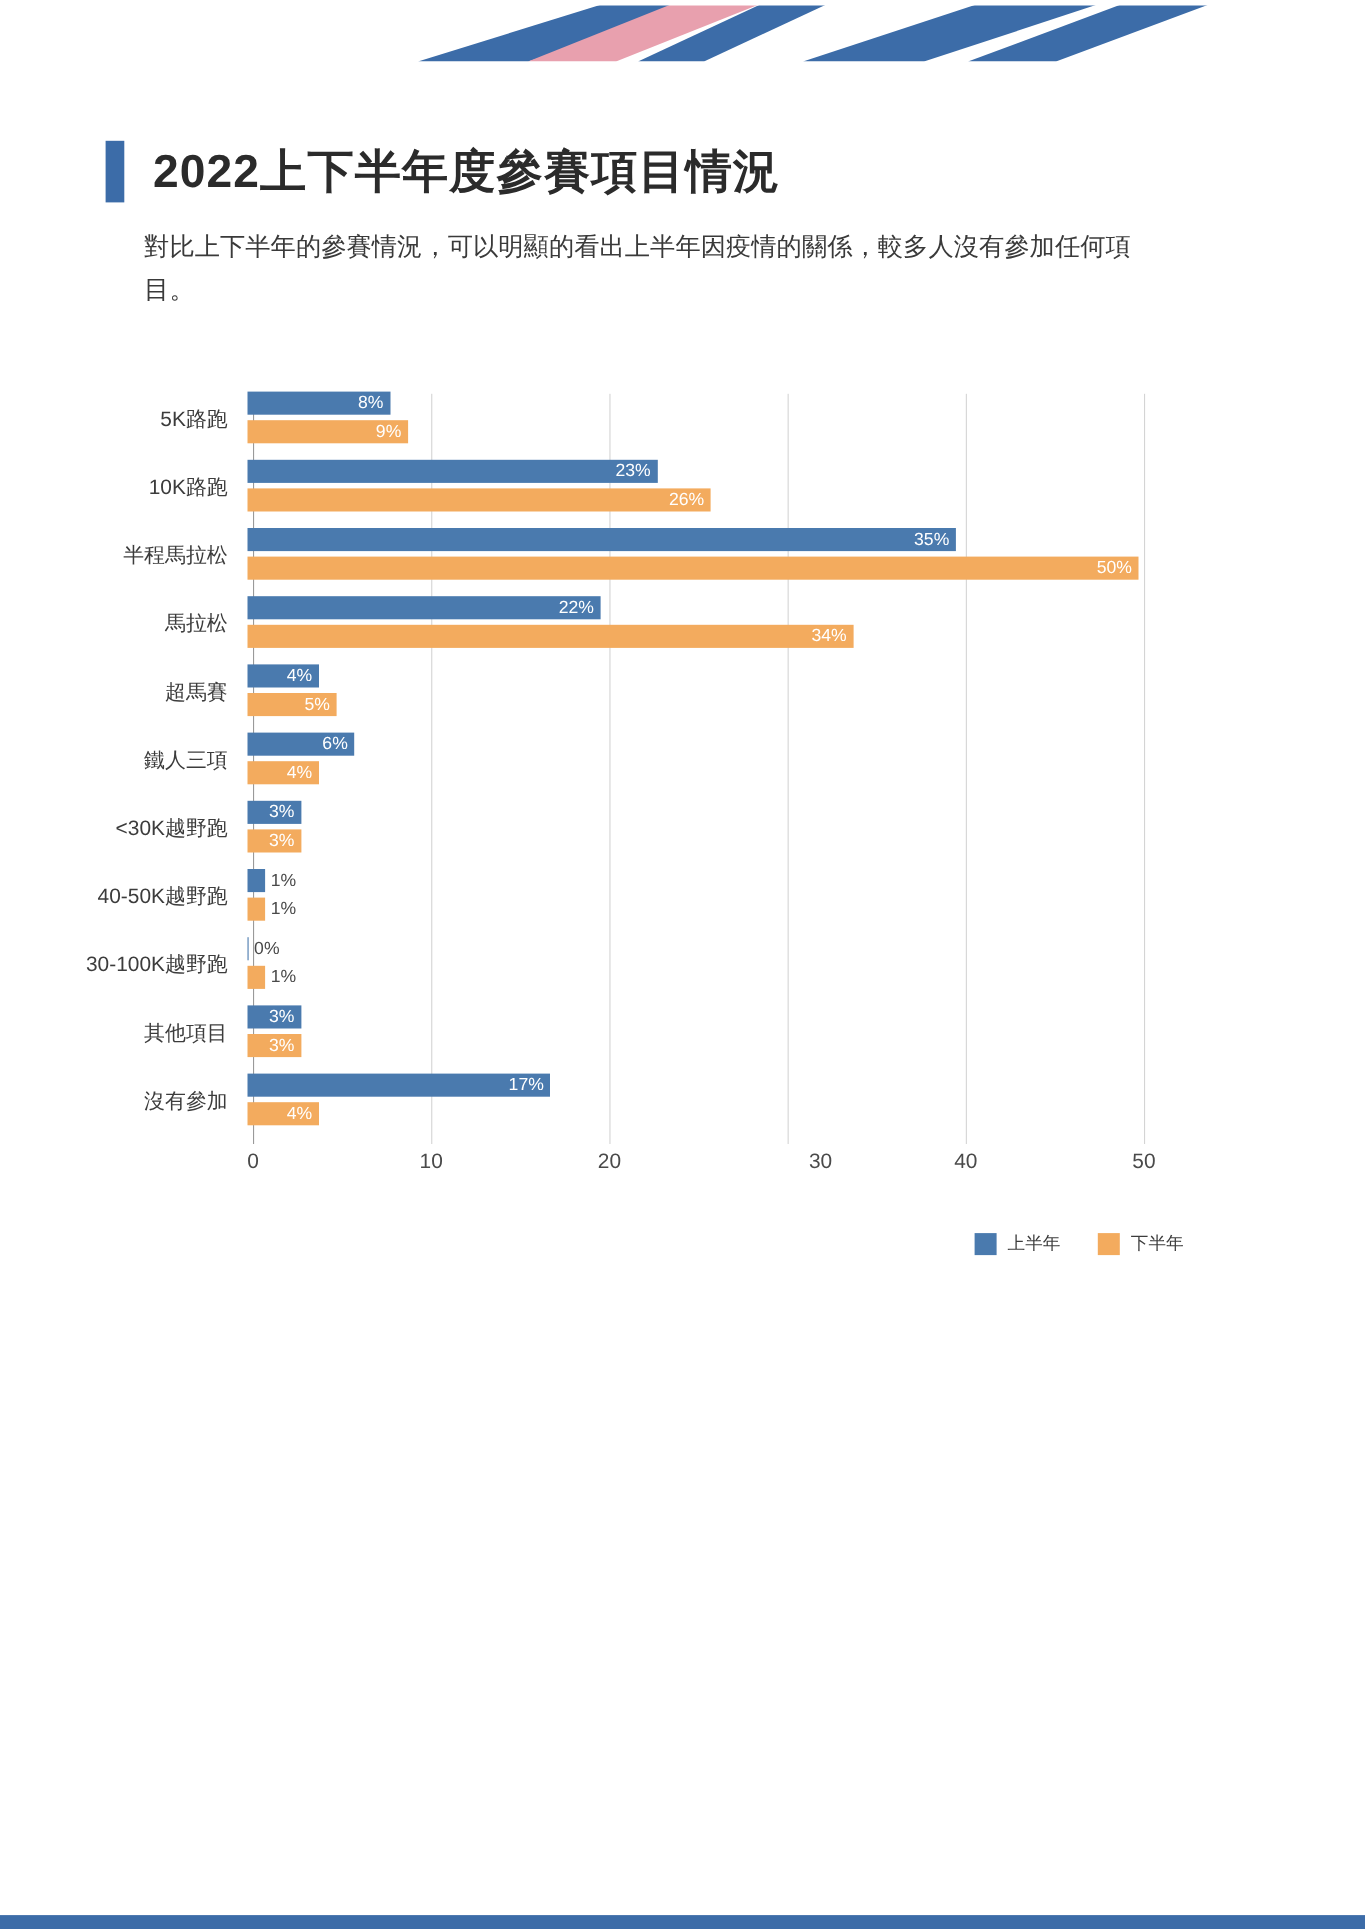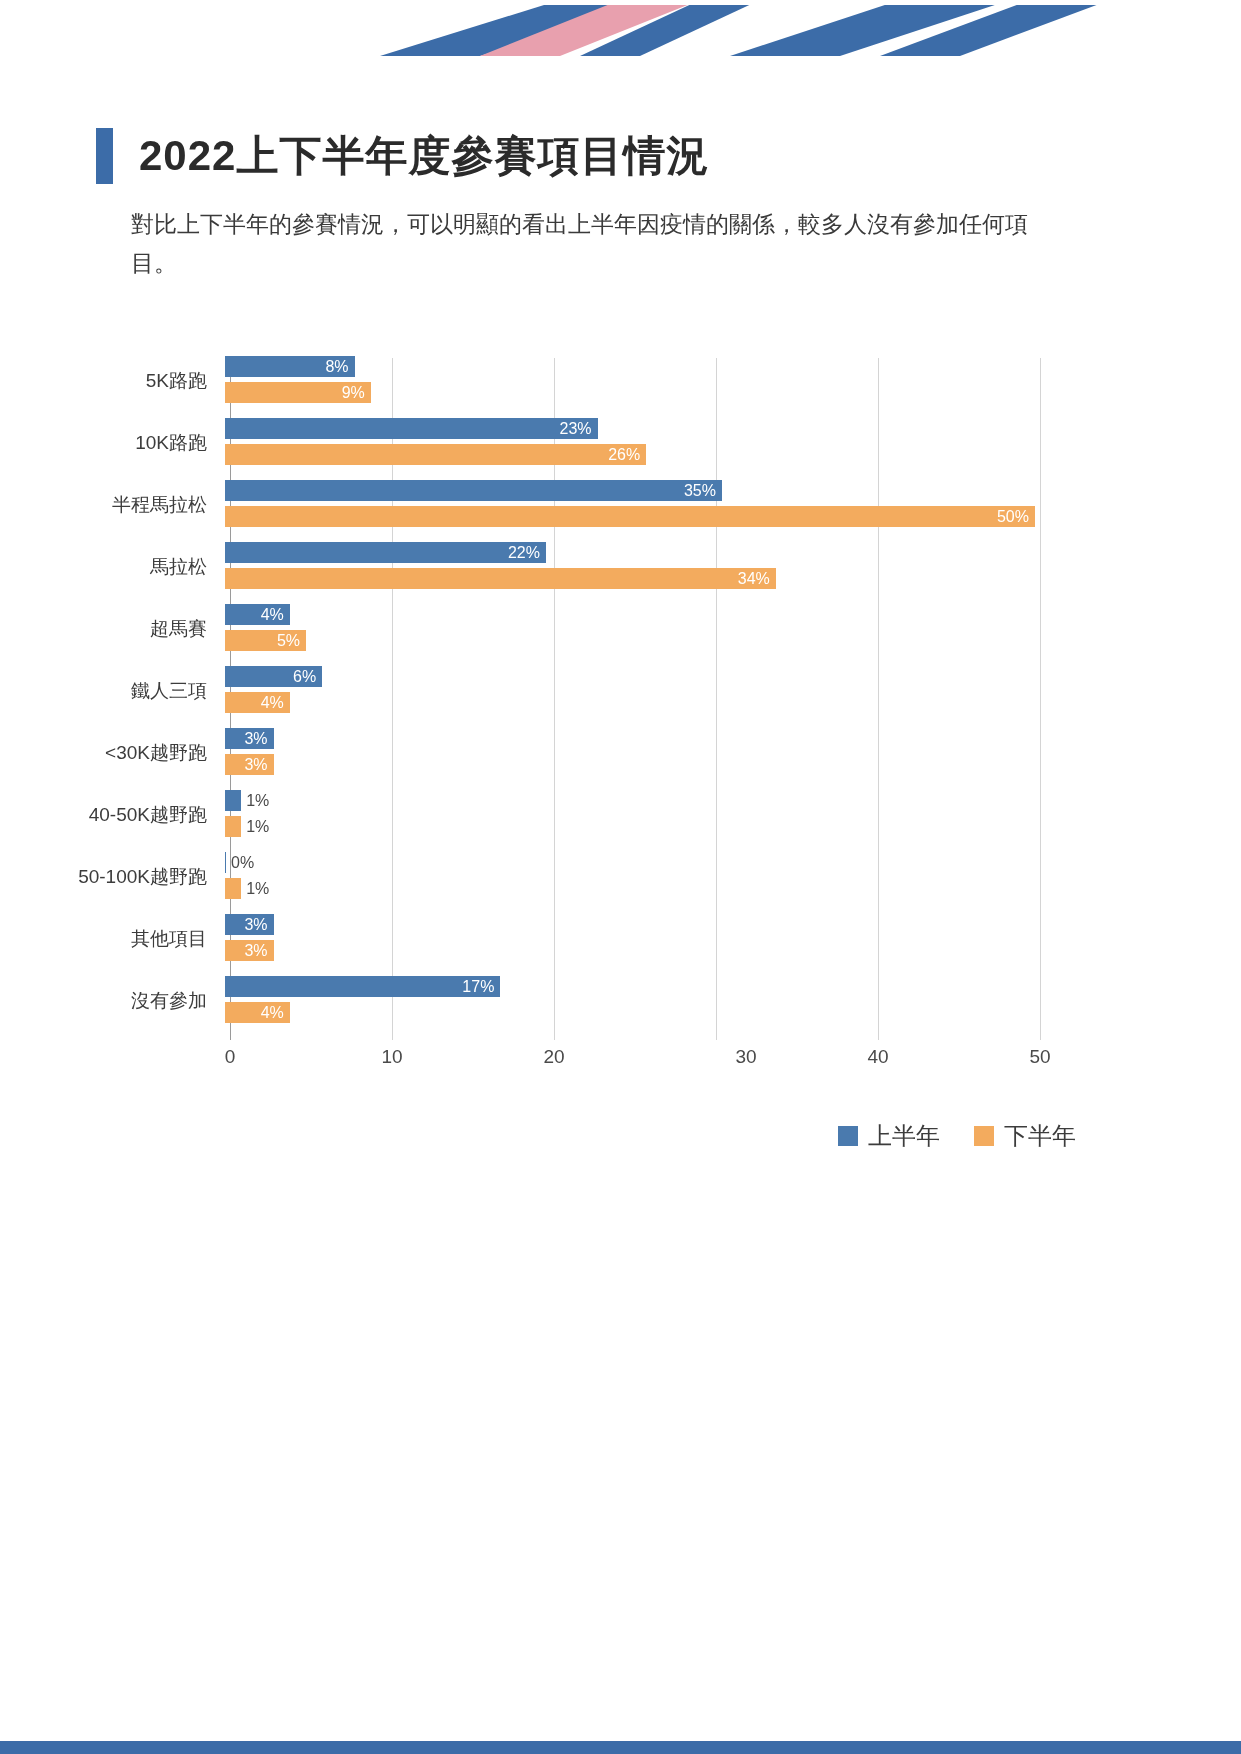--- a/index.html
+++ b/index.html
@@ -176,21 +176,21 @@
     right: 44px;
     top: 770px;
     display: flex;
     align-items: center;
     gap: 34px;
   }
   .legend-item {
     display: flex;
     align-items: center;
     gap: 10px;
-    font-size: 24px;
+    font-size: 16px;
     color: #3c3c3c;
   }
   .legend-swatch {
     width: 20px;
     height: 20px;
     display: inline-block;
   }
 </style>
 </head>
 <body>
@@ -245,21 +245,21 @@
               <span class="val">23%</span>
             </div>
             <div class="bar second" style="width: 421.2px; background: rgb(243, 171, 94); padding-left: 28px;">
               <span class="val">26%</span>
             </div>
           </div>
         </div>
         <div class="cat-row">
           <div class="cat-label">半程馬拉松</div>
           <div class="bars">
-            <div class="bar first" style="width: 497px; background: rgb(74, 122, 174);">
+            <div class="bar first" style="width: 644px; background: rgb(74, 122, 174);">
               <span class="val">35%</span>
             </div>
             <div class="bar second" style="width: 810px; background: rgb(243, 171, 94);">
               <span class="val">50%</span>
             </div>
           </div>
         </div>
         <div class="cat-row">
           <div class="cat-label">馬拉松</div>
           <div class="bars">
@@ -309,21 +309,21 @@
           <div class="bars">
             <div class="bar first" style="width: 16.2px; background: rgb(74, 122, 174);">
               <span class="val outside">1%</span>
             </div>
             <div class="bar second" style="width: 16.2px; background: rgb(243, 171, 94);">
               <span class="val outside">1%</span>
             </div>
           </div>
         </div>
         <div class="cat-row">
-          <div class="cat-label">50-100K越野跑</div>
+          <div class="cat-label">30-100K越野跑</div>
           <div class="bars">
             <div class="bar first" style="width: 1px; background: rgb(74, 122, 174);">
               <span class="val outside">0%</span>
             </div>
             <div class="bar second" style="width: 16.2px; background: rgb(243, 171, 94);">
               <span class="val outside">1%</span>
             </div>
           </div>
         </div>
         <div class="cat-row">

